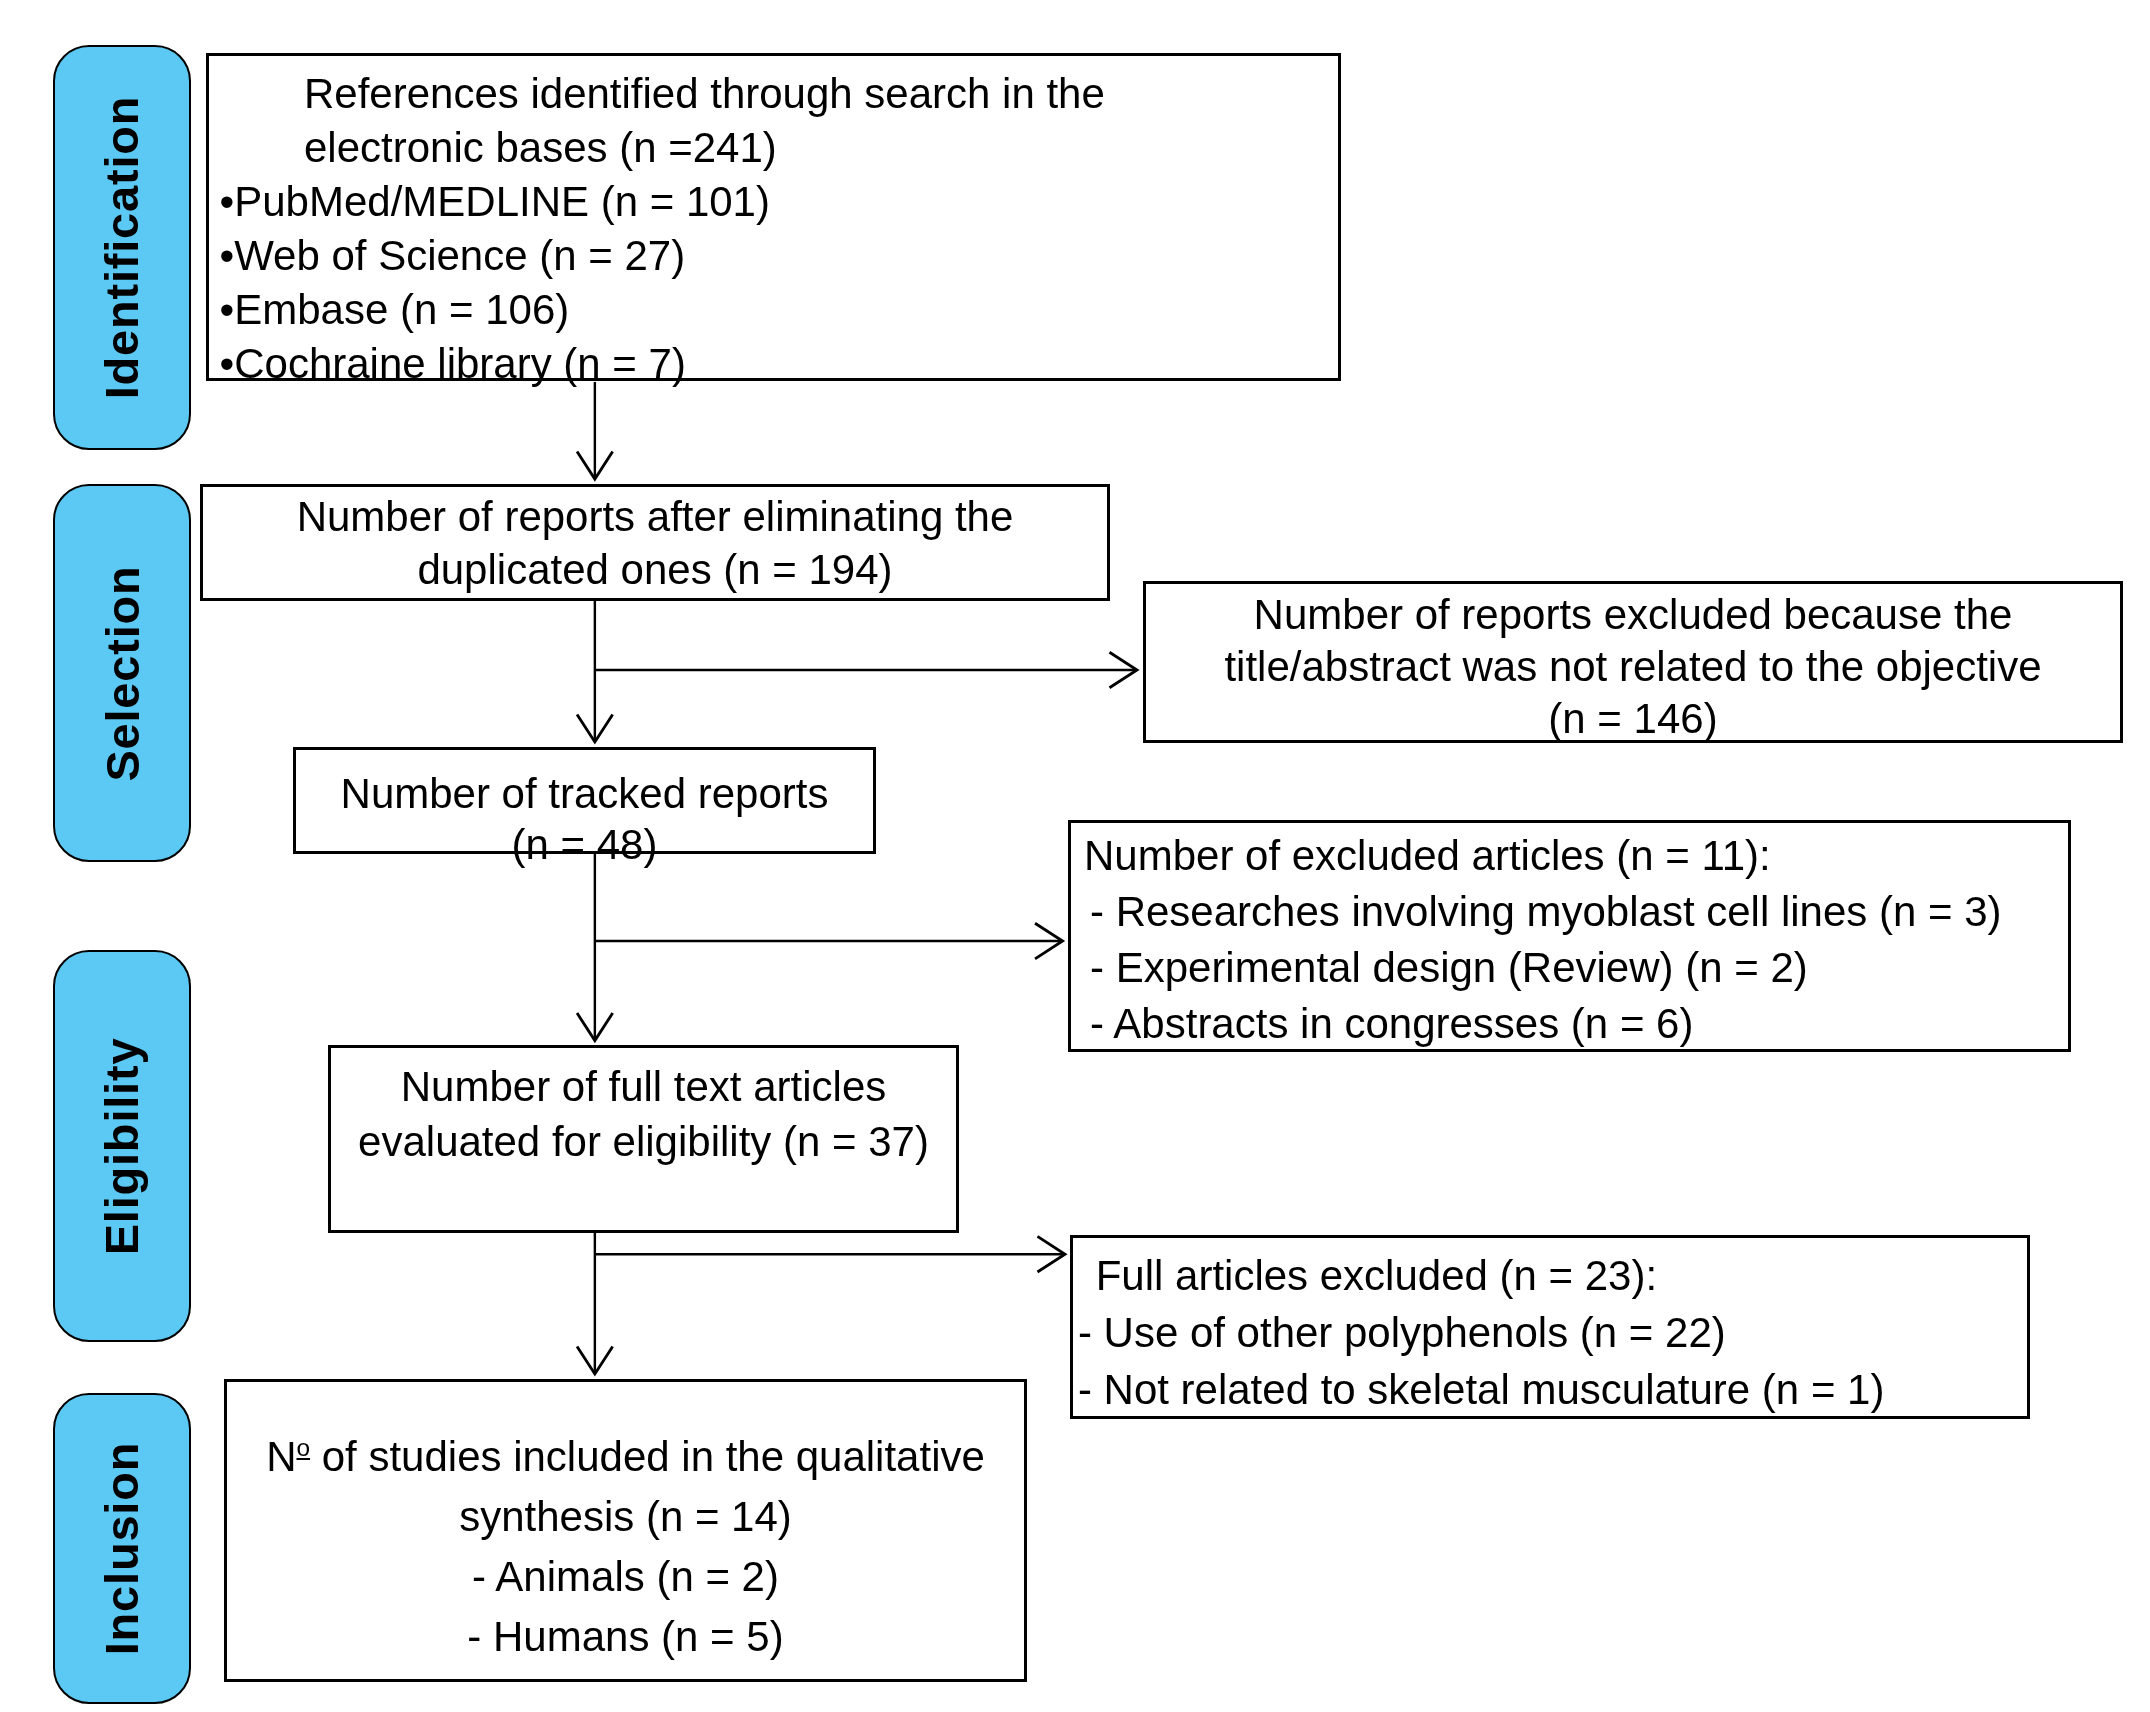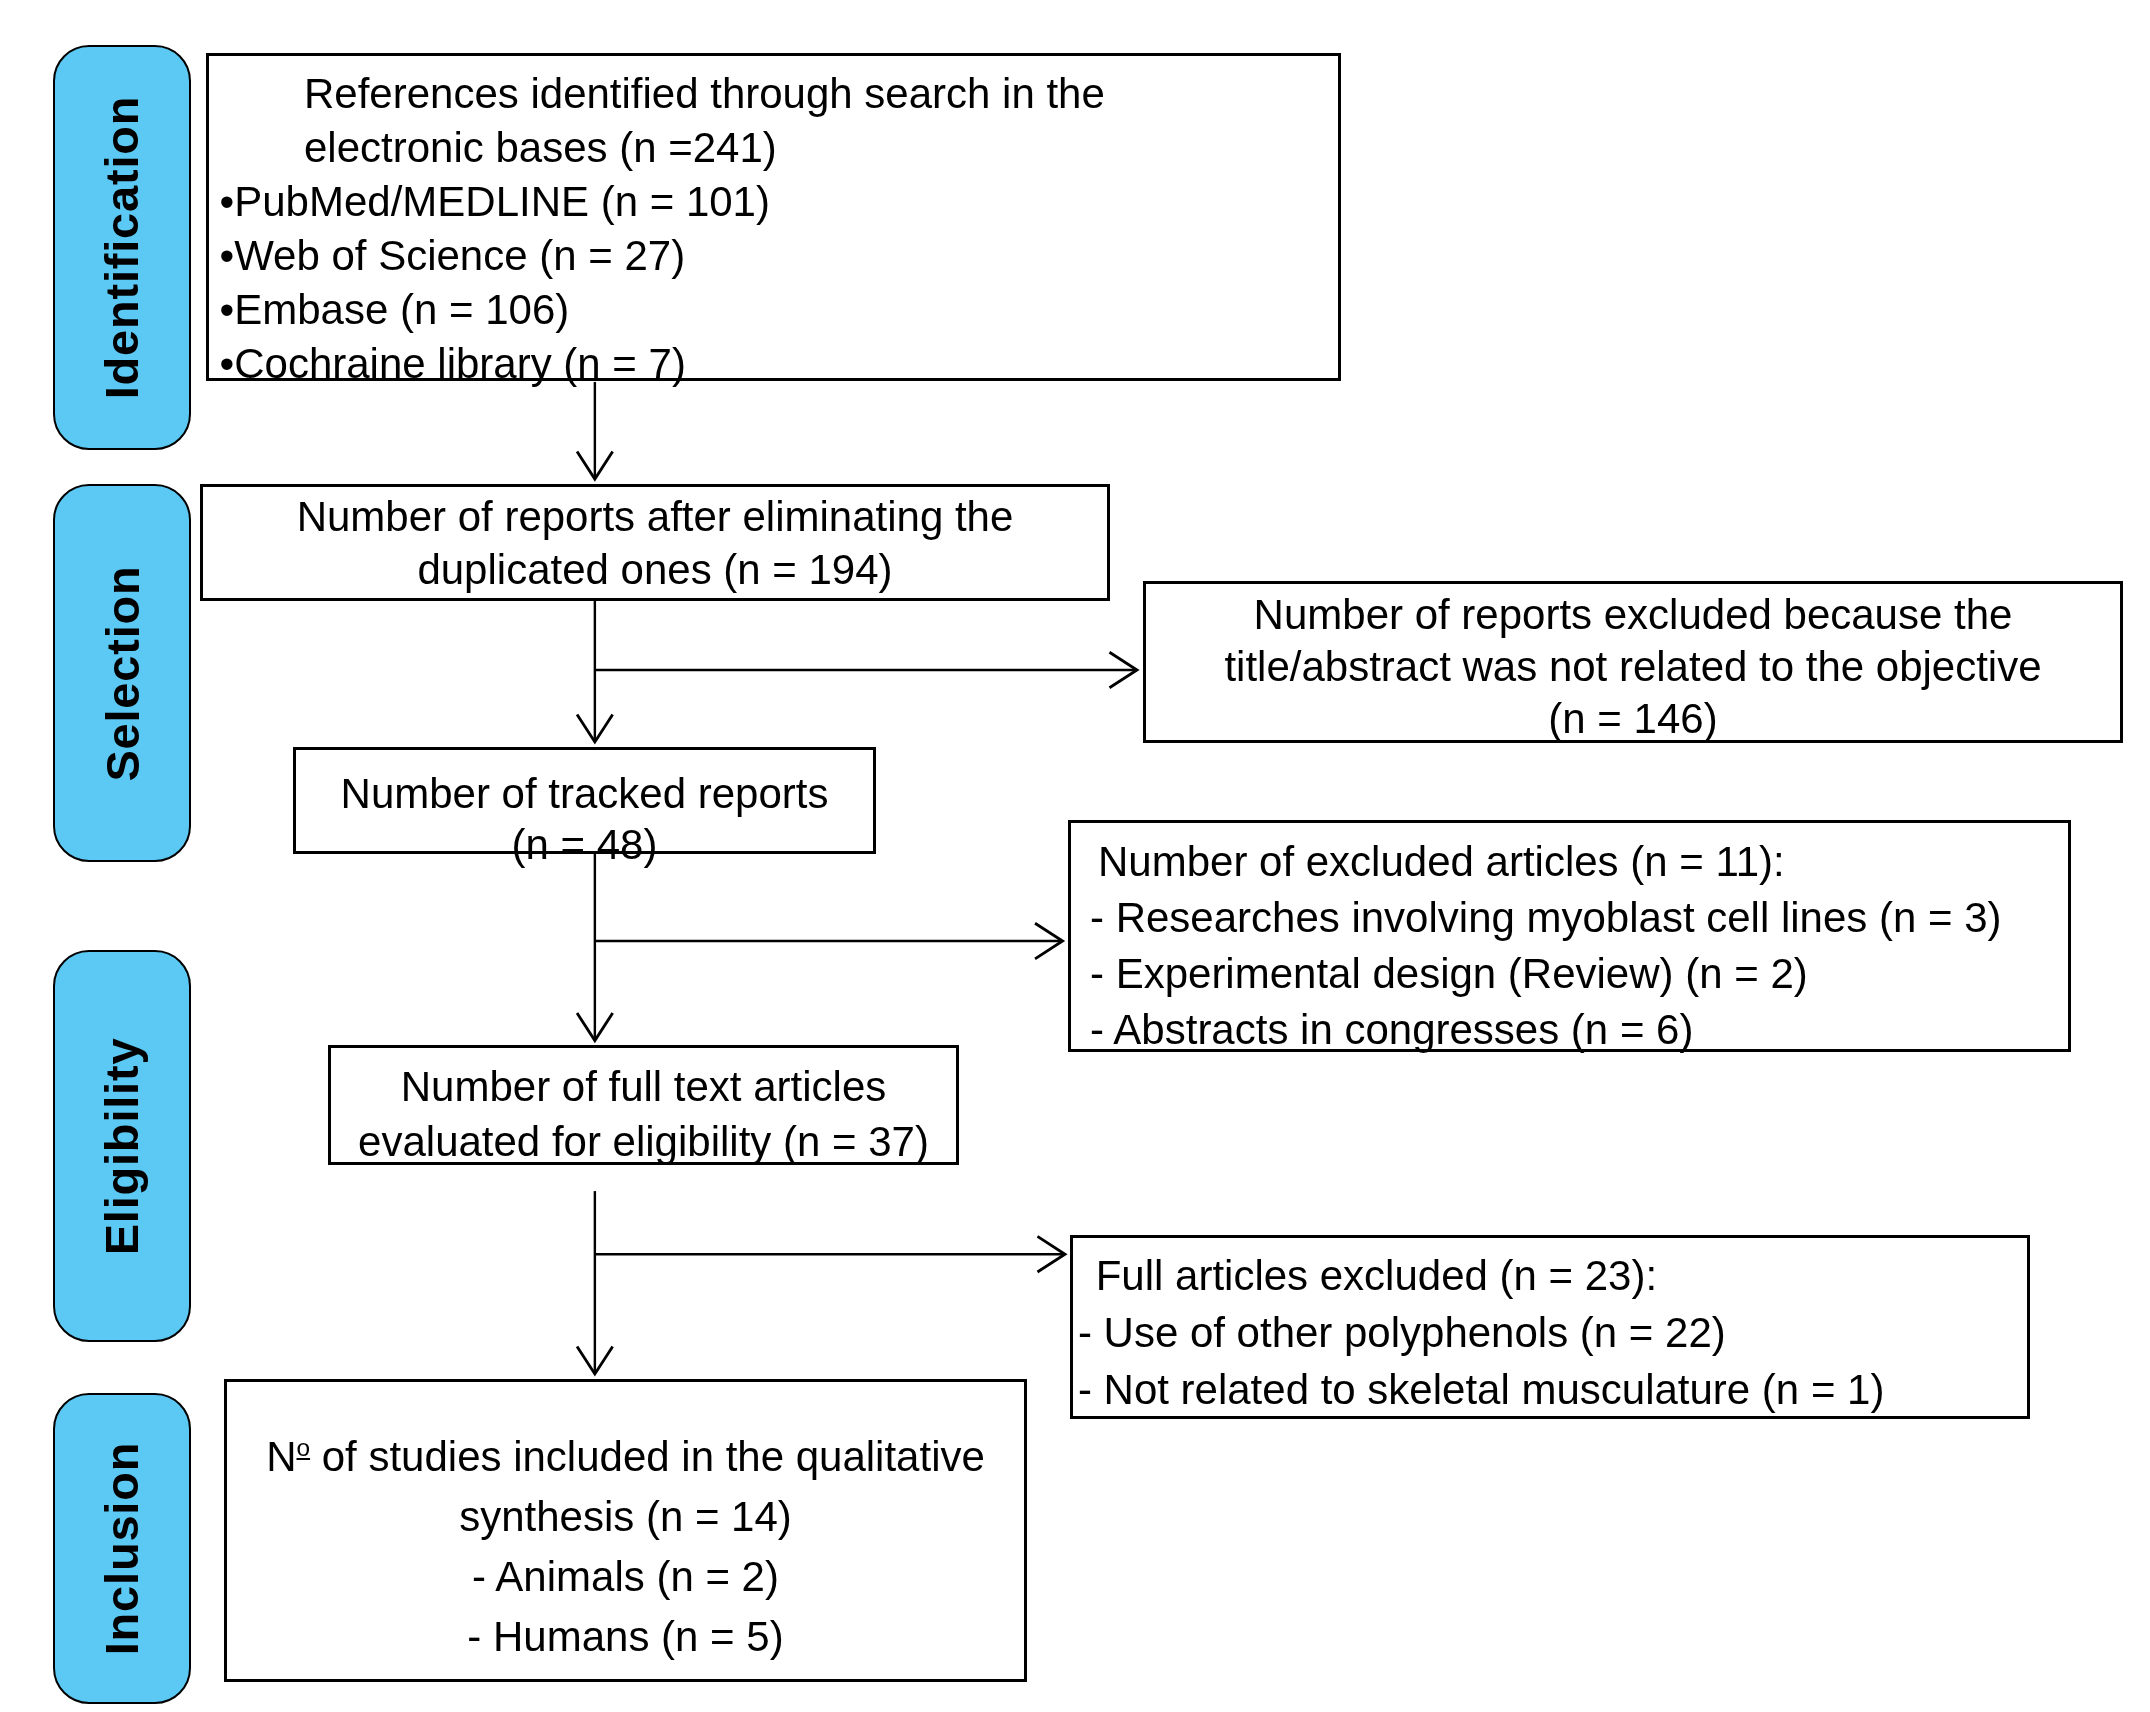--- a/index.html
+++ b/index.html
@@ -42,23 +42,23 @@
     box-sizing:border-box;
   }
   .center{text-align:center;}
   .b1{left:206px;top:53px;width:1135px;height:328px;padding-top:11.3px;}
   .b1 .para{padding-left:95px;}
   .b1 .bullet{padding-left:10.5px;}
   .b2{left:200px;top:484px;width:910px;height:117px;line-height:53px;padding-top:3.2px;}
   .r1{left:1143px;top:581px;width:980px;height:162px;line-height:52px;padding-top:5px;}
   .b3{left:293px;top:747px;width:583px;height:107px;line-height:51px;padding-top:18px;}
   .r2{left:1068px;top:820px;width:1003px;height:232px;line-height:56px;padding-top:4.9px;}
-  .r2 .head{padding-left:27px;margin-top:6px;}
+  .r2 .head{padding-left:13px;}
   .r2 .dash{padding-left:19px;}
-  .b4{left:328px;top:1045px;width:631px;height:120px;line-height:55px;padding-top:11.3px;}
+  .b4{left:328px;top:1045px;width:631px;height:188px;line-height:55px;padding-top:11.3px;}
   .r3{left:1070px;top:1191px;width:960px;height:184px;line-height:57px;padding-top:9px;margin-top:44px;}
   .r3 .head{padding-left:22.7px;}
   .r3 .dash{padding-left:4.9px;}
   .b5{left:224px;top:1379px;width:803px;height:303px;line-height:60px;padding-top:45px;}
   .ord{
     vertical-align:super;font-size:0.58em;text-decoration:underline;
     line-height:0;
   }
   
   svg.connectors{position:absolute;left:0;top:0;width:2151px;height:1713px;}

